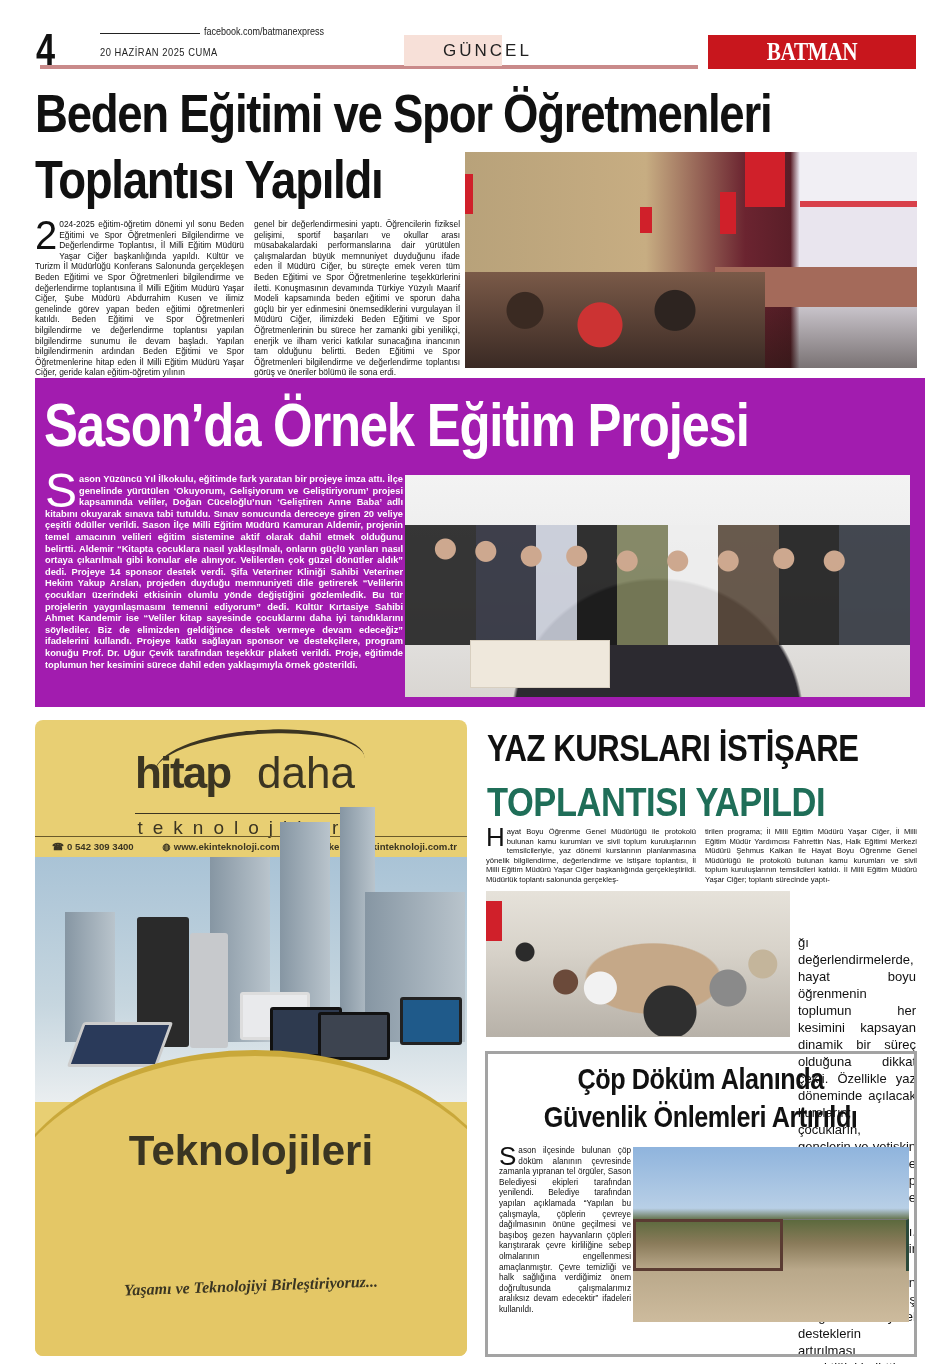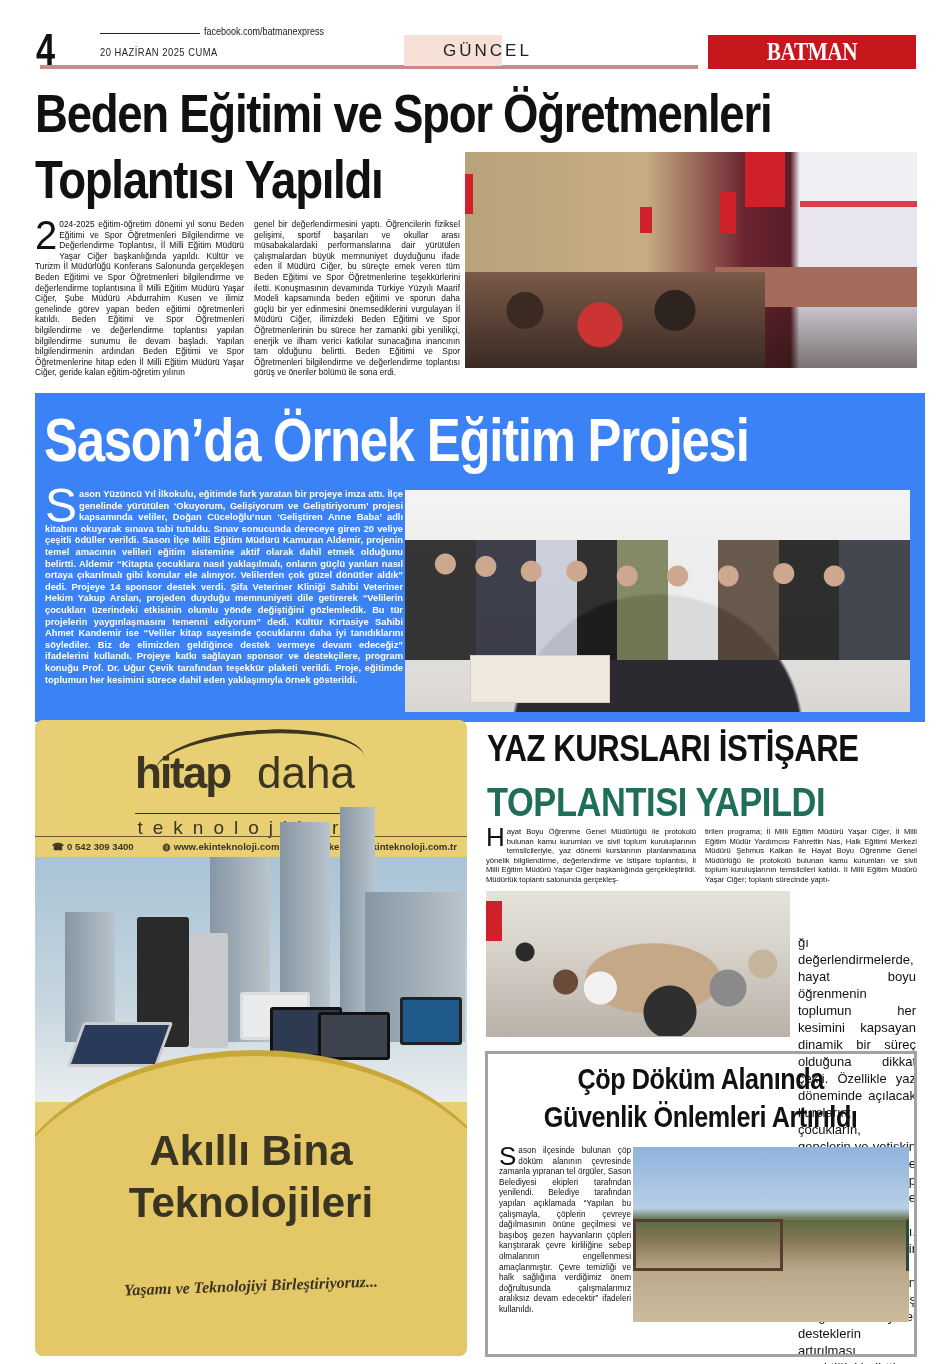--- a/index.html
+++ b/index.html
@@ -28,21 +28,21 @@
   .screen { position: absolute; left: 335px; top: 0; width: 117px; height: 55px; background: #f1eff4; border-bottom: 6px solid #d8404a; }
   .flag { position: absolute; background: #d0202a; }
   .crowd { position: absolute; left: 0; top: 120px; width: 300px; height: 96px; background: radial-gradient(circle at 20% 40%, #3a2a22 0 18px, transparent 19px), radial-gradient(circle at 45% 55%, #c33 0 22px, transparent 23px), radial-gradient(circle at 70% 40%, #2d2420 0 20px, transparent 21px), linear-gradient(180deg, #7a5a48, #3a2a24); }
 
   .col { position: absolute; font-size: 8.4px; line-height: 10.6px; text-align: justify; color: #111; }
   .col1 { left: 35px; top: 219px; width: 209px; }
   .col2 { left: 254px; top: 219px; width: 206px; }
   .dropcap { float: left; font-size: 40px; line-height: 32px; margin-right: 2px; font-weight: 400; }
 
   
-  .bluebox { position: absolute; left: 35px; top: 393px; width: 890px; height: 329px; background: #3b82f6; }
+  .bluebox { position: absolute; left: 35px; top: 378px; width: 890px; height: 329px; background: #a21caf; }
   .h2 { position: absolute; left: 9px; top: 12px; font-weight: 900; font-size: 62px; line-height: 70px; color: #fff; letter-spacing: -1.5px; white-space: nowrap; transform: scaleX(0.82); transform-origin: left top; }
   .col-blue { position: absolute; left: 10px; top: 96px; width: 358px; font-size: 9.3px; line-height: 11.6px; color: #fff; text-align: justify; font-weight: 700; }
   .col-blue .dropcap { font-size: 48px; line-height: 34px; font-weight: 400; }
   .photo2 { left: 370px; top: 97px; width: 505px; height: 222px;
     background:
       radial-gradient(ellipse at 50% 110%, #2c2a30 0 40%, transparent 41%),
       linear-gradient(180deg, #f3f3f3 0%, #ececec 40%, #d9d6d2 100%); }
   .row-people { position: absolute; left: 0; top: 50px; width: 505px; height: 120px;
     background:
       radial-gradient(circle at 8% 20%, #caa185 0 10px, transparent 11px),
@@ -176,21 +176,20 @@
     <div class="device" style="left:102px;top:60px;width:52px;height:130px;background:#2a2a2a;"></div>
     <div class="device" style="left:155px;top:76px;width:38px;height:115px;background:#c7c9cc;"></div>
     <div class="device" style="left:205px;top:135px;width:70px;height:48px;background:#e9eaec;border:3px solid #ddd;"></div>
     <div class="device" style="left:235px;top:150px;width:72px;height:50px;background:#2e3a4f;border:3px solid #111;"></div>
     <div class="device" style="left:283px;top:155px;width:72px;height:48px;background:#3d4450;border:3px solid #111;"></div>
     <div class="device" style="left:365px;top:140px;width:62px;height:48px;background:#1f5a8a;border:3px solid #222;"></div>
     <div class="device" style="left:40px;top:165px;width:90px;height:45px;background:#2a3a5a;border:3px solid #ccc;transform:skewX(-20deg);"></div>
   </div>
   <div class="ad-curve"></div>
   <div class="ad-title">
-    <div>Akıllı Bina</div>
     <div>Teknolojileri</div>
   </div>
   <div class="ad-slogan">Yaşamı ve Teknolojiyi Birleştiriyoruz...</div>
 </div>
 
 <div class="h3a">YAZ KURSLARI İSTİŞARE</div>
 <div class="h3b">TOPLANTISI YAPILDI</div>
 <div class="col col3a">
   <span class="dropcap">H</span><span>ayat Boyu Öğrenme Genel Müdürlüğü ile protokolü bulunan kamu kurumları ve sivil toplum kuruluşlarının temsilcileriyle, yaz dönemi kurslarının planlanmasına yönelik bilgilendirme, değerlendirme ve istişare toplantısı, İl Milli Eğitim Müdürü Yaşar Ciğer başkanlığında gerçekleştirildi. Müdürlük toplantı salonunda gerçekleş-</span>
 </div>

